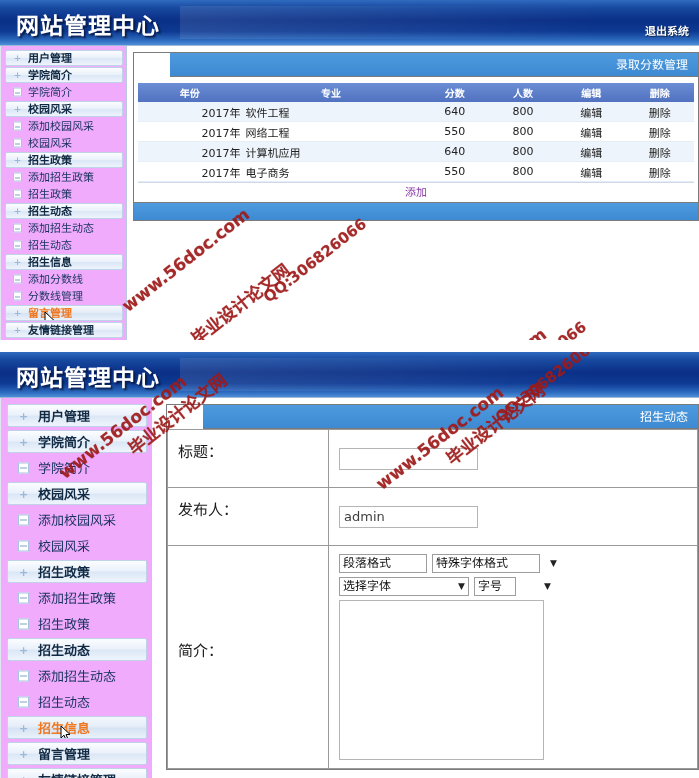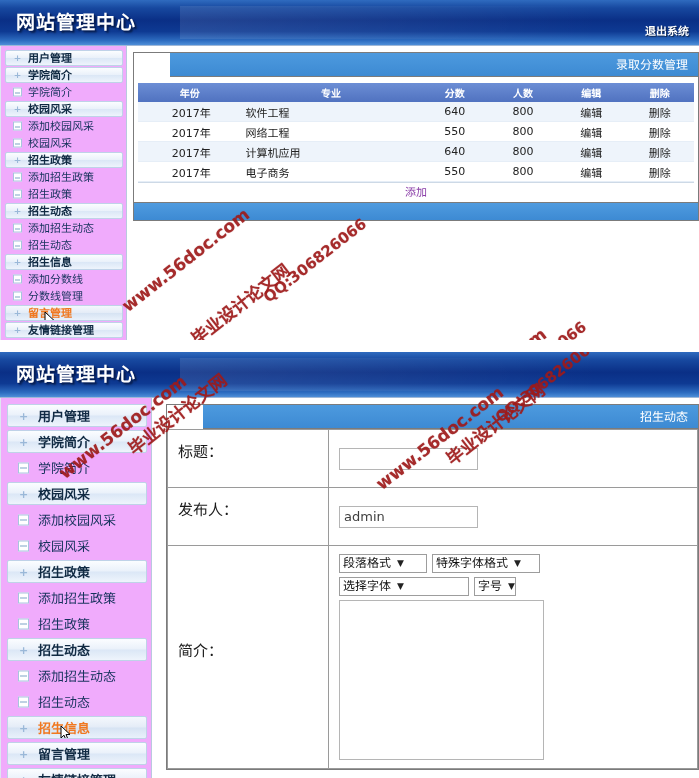--- a/index.html
+++ b/index.html
@@ -51,21 +51,21 @@
     width: 420px;
     height: 33px;
     background: linear-gradient(to right, rgba(255,255,255,0.10), rgba(255,255,255,0.0));
     pointer-events: none;
   }
   .app-title {
     position: absolute;
     left: 16px;
     top: 7px;
     font-family: "DejaVu Sans", "Liberation Sans", sans-serif;
-    font-size: 19px;
+    font-size: 23px;
     font-weight: bold;
     letter-spacing: 1px;
     color: #ffffff;
     text-shadow: 1px 1px 0 #06205e, 2px 2px 2px rgba(0,0,0,0.55);
     white-space: nowrap;
   }
   .logout-link {
     position: absolute;
     right: 10px;
     top: 22px;
@@ -235,21 +235,21 @@
   }
   table.data tbody td {
     height: 17px;
     font-size: 11px;
     color: #222;
     border-bottom: 1px solid #e6eef7;
     white-space: nowrap;
   }
   table.data tbody tr:nth-child(odd) td { background: #eef4fb; }
   table.data tbody tr:nth-child(even) td { background: #ffffff; }
-  td.c-year { text-align: center; padding-left: 4px; width: 110px; margin-top: 12px; }
+  td.c-year { text-align: right; padding-left: 4px; width: 110px; margin-top: 12px; }
   td.c-major { text-align: left; padding-left: 4px; }
   td.c-score, td.c-count, td.c-edit, td.c-del { text-align: center; }
   th.h-major { width: 200px; }
   th.h-score, th.h-count { width: 75px; }
   th.h-edit, th.h-del { width: 75px; }
   .link-cell { color: #222; cursor: pointer; }
   .add-row {
     height: 19px;
     line-height: 19px;
     text-align: center;
@@ -304,22 +304,24 @@
     box-sizing: border-box;
     height: 19px;
     line-height: 17px;
     border: 1px solid #9d9d9d;
     background: #ffffff;
     font-size: 12px;
     color: #111;
     padding: 0 3px;
     display: flex;
     align-items: center;
+    justify-content: space-between;
     white-space: nowrap;
     cursor: pointer;
+    gap: 36px;
   }
   .sel .caret { margin-left: 6px; font-size: 9px; line-height: 1; color: #222; }
   .sel-para { width: 88px; }
   .sel-special { width: 108px; }
   .sel-font { width: 130px; }
   .sel-size { width: 42px; }
   .editor-canvas {
     box-sizing: border-box;
     width: 205px;
     height: 160px;

